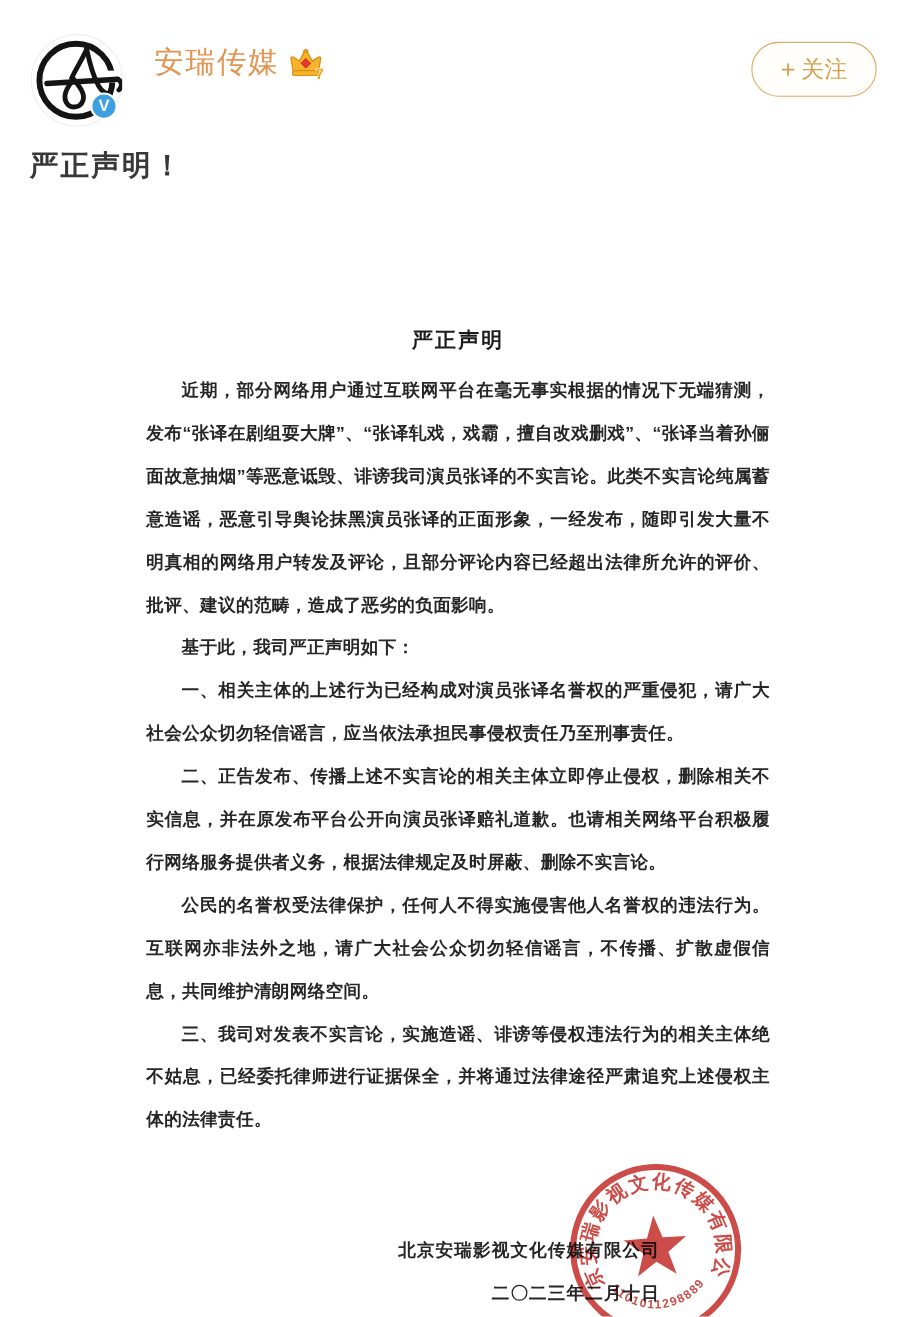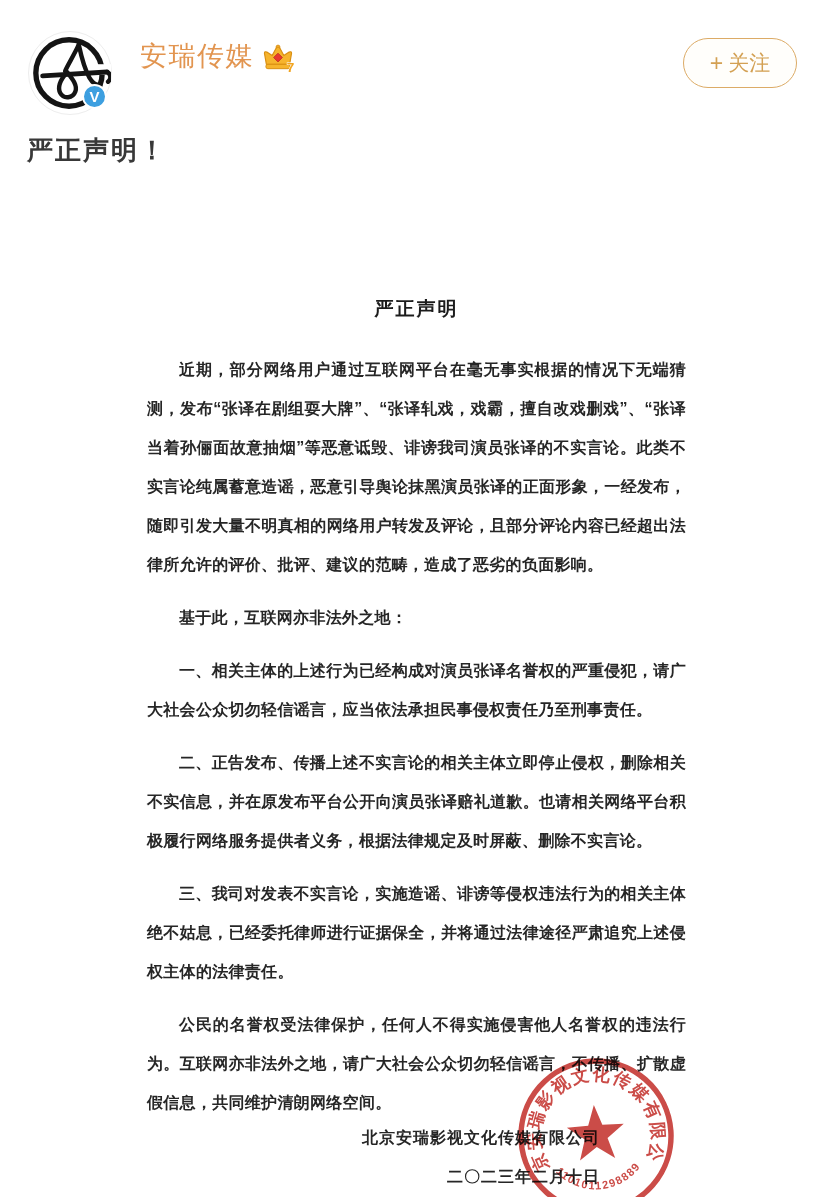--- a/index.html
+++ b/index.html
@@ -46,21 +46,21 @@
   .statement{ position:absolute; left:0; top:230px; width:728px; height:967px; cursor:pointer; }
   .doc-title{
     position:absolute; left:133px; top:66px; width:567px; text-align:center;
     font-size:19px; font-weight:700; color:#1c1c1c; letter-spacing:2px;
   }
   .doc-body{
     position:absolute; left:133px; top:106px; width:567px;
     font-size:16px; line-height:39px; color:#262626; font-weight:600;
     text-align:justify; letter-spacing:0.3px;
   }
-  .doc-body p{ margin:14px; text-indent:2em; }
+  .doc-body p{ margin:0; text-indent:2em; }
   .doc-sign{
     position:absolute; right:128px; top:888px; text-align:right;
     font-size:16px; line-height:39px; color:#262626; font-weight:600; letter-spacing:1px;
   }
   .seal{
     position:absolute; left:511px; top:821px; width:170px; height:170px;
     mix-blend-mode:multiply; opacity:0.88; transform:rotate(-4deg);
   }
 </style>
 </head>
@@ -104,25 +104,25 @@
   </button>
 
   <div class="post-text">严正声明！</div>
 
   <div class="statement">
 
     <div class="doc-title">严正声明</div>
 
     <div class="doc-body">
       <p>近期，部分网络用户通过互联网平台在毫无事实根据的情况下无端猜测，发布“张译在剧组耍大牌”、“张译轧戏，戏霸，擅自改戏删戏”、“张译当着孙俪面故意抽烟”等恶意诋毁、诽谤我司演员张译的不实言论。此类不实言论纯属蓄意造谣，恶意引导舆论抹黑演员张译的正面形象，一经发布，随即引发大量不明真相的网络用户转发及评论，且部分评论内容已经超出法律所允许的评价、批评、建议的范畴，造成了恶劣的负面影响。</p>
-      <p>基于此，互联网亦非法外之地：</p>
+      <p>基于此，我司严正声明如下：</p>
       <p>一、相关主体的上述行为已经构成对演员张译名誉权的严重侵犯，请广大社会公众切勿轻信谣言，应当依法承担民事侵权责任乃至刑事责任。</p>
       <p>二、正告发布、传播上述不实言论的相关主体立即停止侵权，删除相关不实信息，并在原发布平台公开向演员张译赔礼道歉。也请相关网络平台积极履行网络服务提供者义务，根据法律规定及时屏蔽、删除不实言论。</p>
+      <p>公民的名誉权受法律保护，任何人不得实施侵害他人名誉权的违法行为。互联网亦非法外之地，请广大社会公众切勿轻信谣言，不传播、扩散虚假信息，共同维护清朗网络空间。</p>
       <p>三、我司对发表不实言论，实施造谣、诽谤等侵权违法行为的相关主体绝不姑息，已经委托律师进行证据保全，并将通过法律途径严肃追究上述侵权主体的法律责任。</p>
-      <p>公民的名誉权受法律保护，任何人不得实施侵害他人名誉权的违法行为。互联网亦非法外之地，请广大社会公众切勿轻信谣言，不传播、扩散虚假信息，共同维护清朗网络空间。</p>
     </div>
 
     <div class="doc-sign">
       <div>北京安瑞影视文化传媒有限公司</div>
       <div>二〇二三年二月十日</div>
     </div>
 
     <svg class="seal" viewBox="0 0 170 170">
       <defs>
         <path id="sealTopArc" d="M34.2 108.7 A56 56 0 1 1 135.8 108.7" fill="none"></path>

